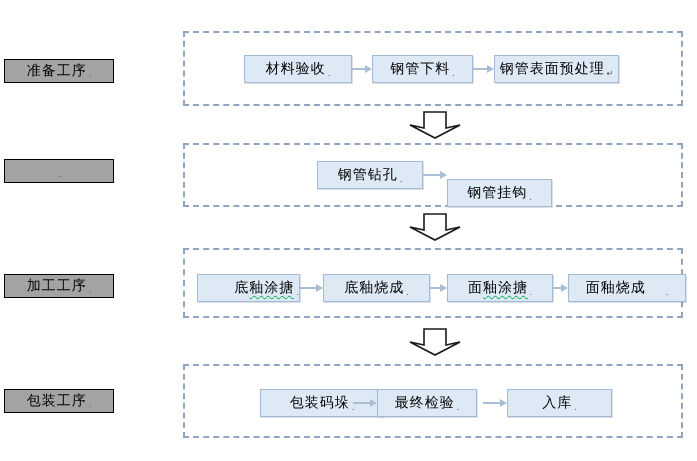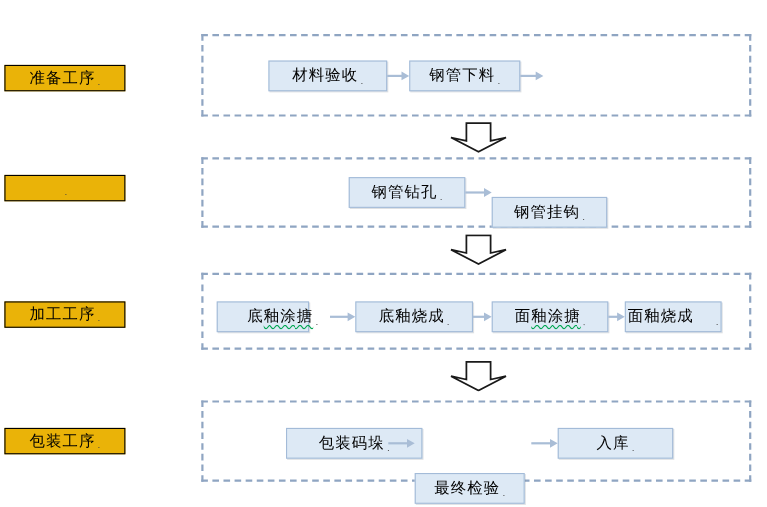--- a/index.html
+++ b/index.html
@@ -11,21 +11,21 @@
     font-family: "DejaVu Sans", "Liberation Sans", sans-serif;
     overflow: hidden;
   }
 
   
   .stage {
     position: absolute;
     left: 4px;
     width: 110px;
     height: 24px;
-    background: #eab308;
+    background: #a3a3a3;
     border: 1px solid #000000;
     display: flex;
     align-items: center;
     justify-content: center;
     font-size: 14px;
     letter-spacing: 1px;
     color: #000;
     box-sizing: border-box;
   }
   .stage-1 { top: 59px; }
@@ -64,27 +64,27 @@
     white-space: nowrap;
   }
   
   .s11 { top: 55px;  left: 244px; width: 108px; }
   .s12 { top: 55px;  left: 372px; width: 101px; }
   .s13 { top: 55px;  left: 494px; width: 125px; }
   
   .s21 { top: 161px; left: 317px; width: 106px; }
   .s22 { top: 161px; left: 447px; width: 105px; margin-top: 18px; }
   
-  .s31 { top: 274px; left: 197px; width: 84px; padding-left: 36px; }
+  .s31 { top: 274px; left: 197px; width: 103px; padding-left: 36px; }
   .s32 { top: 274px; left: 323px; width: 107px; }
   .s33 { top: 274px; left: 447px; width: 106px; font-family: Liberation Serif, serif; }
-  .s34 { top: 274px; left: 568px; width: 88px; gap: 18px; }
+  .s34 { top: 274px; left: 568px; width: 118px; gap: 18px; }
   
   .s41 { top: 389px; left: 260px; width: 124px; justify-content: center; }
-  .s42 { top: 389px; left: 377px; width: 100px; margin-top: 41px; }
+  .s42 { top: 389px; left: 377px; width: 100px; }
   .s43 { top: 389px; left: 507px; width: 105px; }
 
   
   .mark {
     font-size: 8px;
     color: #444;
     letter-spacing: 0;
     margin-left: 2px;
     align-self: flex-end;
     padding-bottom: 4px;
@@ -157,20 +157,24 @@
   <div class="group group-3"></div>
   <div class="group group-4"></div>
 
   <div class="step s11">
     <span>材料验收</span>
       <span class="mark">.</span>
   </div>
   <div class="step s12">
     <span>钢管下料</span>
       <span class="mark">.</span>
+  </div>
+  <div class="step s13">
+    <span>钢管表面预处理</span>
+      <span class="mark">↵</span>
   </div>
   <div class="conn c11"></div>
   <div class="conn c12"></div>
 
   <div class="step s21">
     <span>钢管钻孔</span>
       <span class="mark">.</span>
   </div>
   <div class="step s22">
     <span>钢管挂钩</span>

